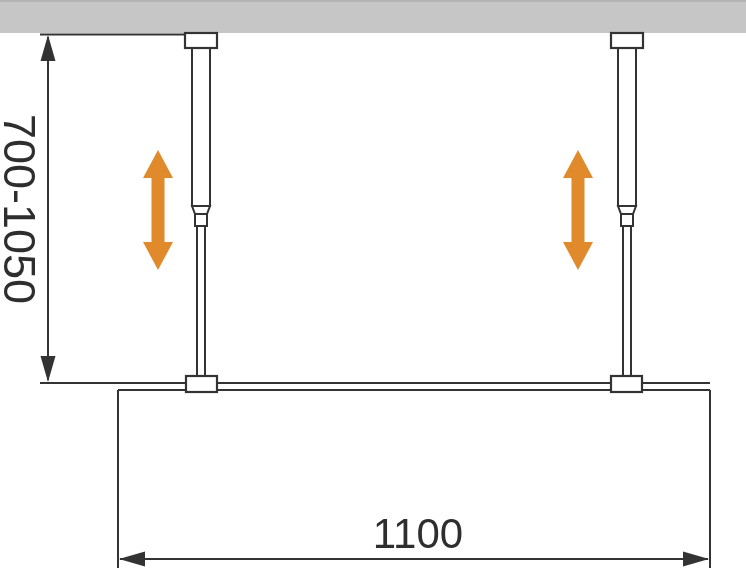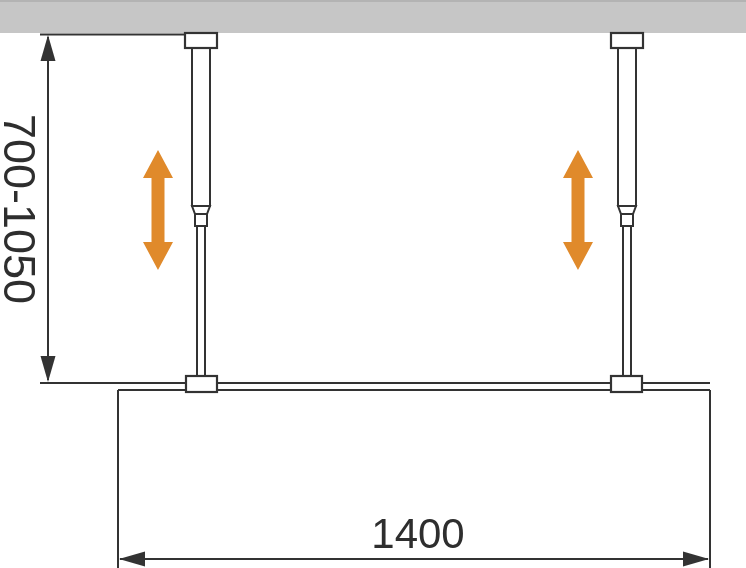--- a/index.html
+++ b/index.html
@@ -81,15 +81,15 @@
       <rect x="611" y="33" width="32" height="15" fill="#ffffff" stroke="#333333" stroke-width="2.2"></rect>
       <rect x="611" y="376" width="31" height="16" fill="#ffffff" stroke="#333333" stroke-width="2.2"></rect>
     </g>
 
     <path d="M158,150 L173,178 L164.5,178 L164.5,242 L173,242 L158,270 L143,242 L151.5,242 L151.5,178 L143,178 Z" fill="#E08A2B"></path>
     <path d="M578,150 L593,178 L584.5,178 L584.5,242 L593,242 L578,270 L563,242 L571.5,242 L571.5,178 L563,178 Z" fill="#E08A2B"></path>
   </svg>
 
   <div class="dim-label vertical">700-1050</div>
 
-  <div class="dim-label horizontal">1400</div>
+  <div class="dim-label horizontal">1100</div>
 
 </div>
 
 </body></html>

